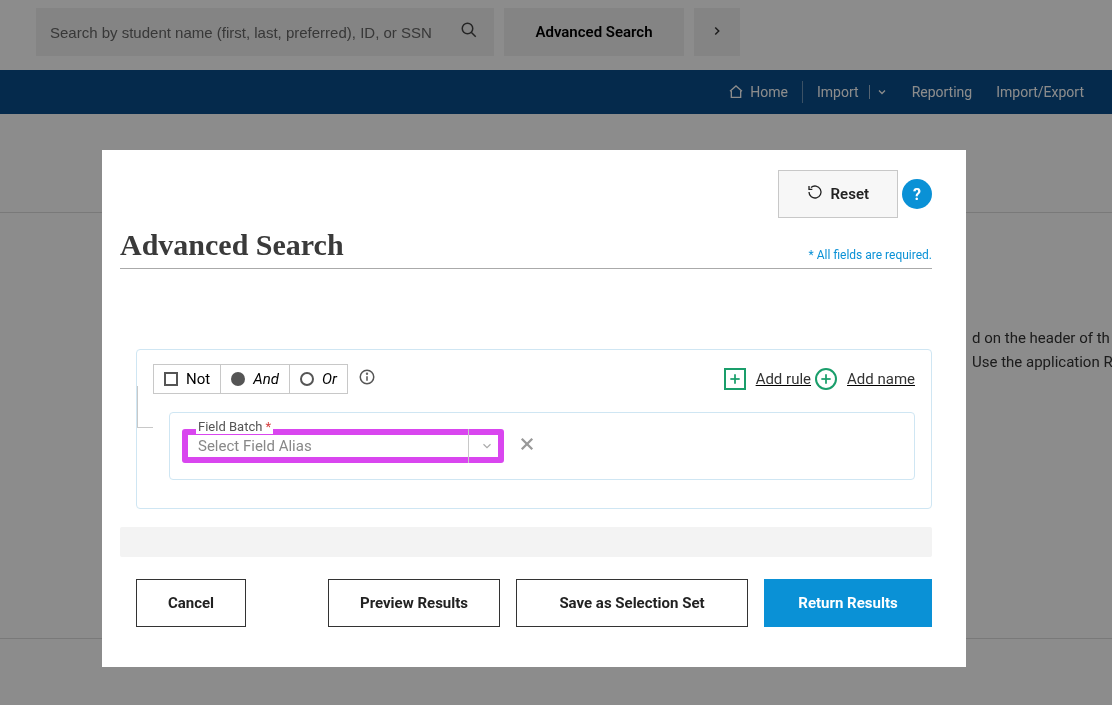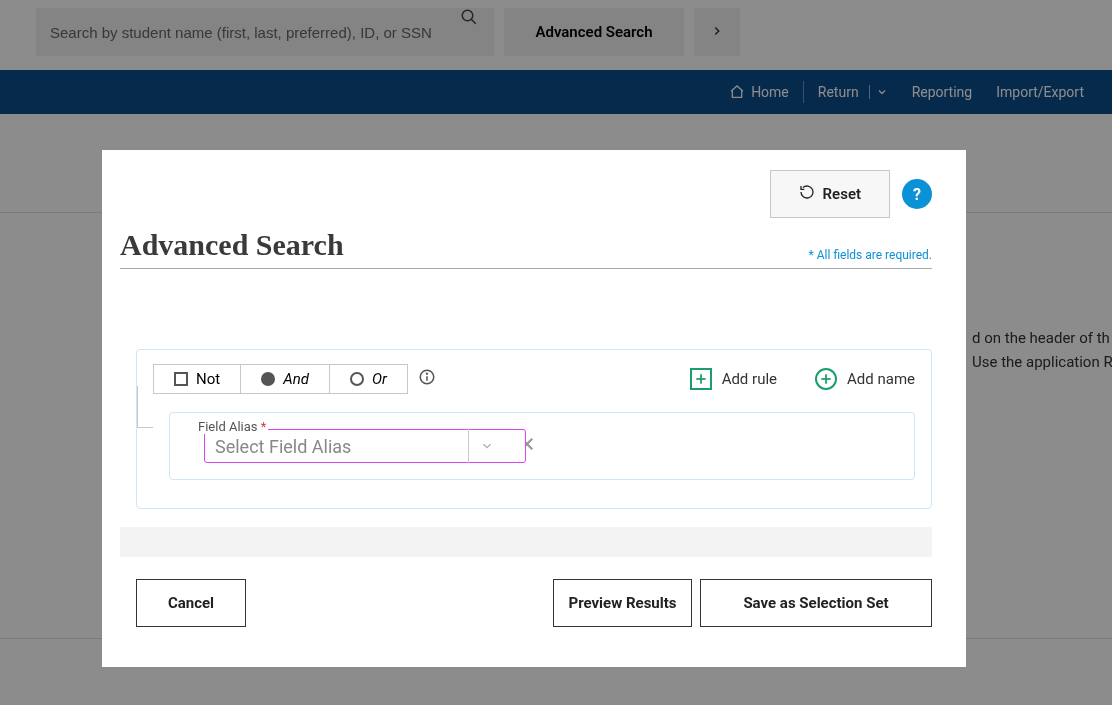--- a/index.html
+++ b/index.html
@@ -1,21 +1,21 @@
 <!DOCTYPE html>
 <html><head>
 <meta charset="utf-8">
 <style>
   * { box-sizing: border-box; margin: 0; padding: 0; }
   html, body { width: 1112px; height: 705px; overflow: hidden; font-family: -apple-system, BlinkMacSystemFont, "Segoe UI", Roboto, Arial, sans-serif; background: #fff; }
   .page { position: relative; width: 1112px; height: 705px; }
 
   
   .searchbar-row { position: absolute; top: 8px; left: 36px; right: 36px; height: 48px; display: flex; gap: 10px; }
-  .search-input-wrap { flex: 0 0 458px; height: 48px; background: #f0f0f0; display: flex; padding: 0 14px; position: relative; }
+  .search-input-wrap { flex: 0 0 458px; height: 48px; background: #f0f0f0; display: flex; align-items: center; padding: 0 14px; position: relative; }
   .search-input { flex: 1; border: none; background: transparent; font-size: 15px; color: #333; outline: none; }
   .search-input::placeholder { color: #666; }
   .search-icon { flex: 0 0 20px; color: #444; }
   .adv-search-btn { flex: 0 0 180px; height: 48px; background: #f0f0f0; display: flex; align-items: center; justify-content: center; font-weight: 600; font-size: 15px; cursor: pointer; }
   .select-sets { flex: 1; height: 48px; background: #f0f0f0; display: flex; align-items: center; padding: 0 18px; color: #666; font-size: 15px; position: relative; cursor: pointer; }
   .select-sets .chev { position: absolute; right: 16px; }
   .next-btn { flex: 0 0 46px; height: 48px; background: #f0f0f0; display: flex; align-items: center; justify-content: center; cursor: pointer; }
 
   
   .navbar { position: absolute; top: 70px; left: 0; right: 0; height: 44px; background: #0a4d8a; color: #fff; display: flex; align-items: center; justify-content: flex-end; padding-right: 16px; font-size: 14px; }
@@ -27,65 +27,65 @@
   .bg-text-left { position: absolute; left: -280px; top: 300px; width: 400px; color: #333; font-size: 15px; line-height: 24px; }
   .bg-text-right { position: absolute; right: -260px; top: 326px; width: 400px; color: #333; font-size: 15px; line-height: 24px; }
   .hr-line { position: absolute; left: 0; right: 0; top: 212px; height: 1px; background: #ddd; }
   .hr-line2 { position: absolute; left: 0; right: 0; top: 638px; height: 1px; background: #ddd; }
 
   
   .overlay { position: absolute; inset: 0; background: rgba(0,0,0,0.45); }
 
   
   .modal { position: absolute; left: 102px; top: 150px; width: 864px; background: #fff; padding: 20px 34px 40px 18px; }
-  .modal-top { display: flex; justify-content: flex-end; align-items: center; gap: 12px; padding-right: 0; }
+  .modal-top { display: flex; justify-content: flex-end; align-items: center; gap: 4px; padding-right: 0; }
   .reset-btn { display: flex; align-items: center; gap: 8px; border: 1px solid #c8c8c8; background: #f7f7f7; padding: 13px 28px; font-size: 15px; font-weight: 600; cursor: pointer; color: #222; }
   .help-btn { width: 30px; height: 30px; border-radius: 50%; background: #0a91d6; color: #fff; display: flex; align-items: center; justify-content: center; font-weight: 700; font-size: 16px; cursor: pointer; }
 
   .modal-title-row { display: flex; align-items: flex-end; justify-content: space-between; margin-top: 10px; border-bottom: 1px solid #aaa; padding-bottom: 6px; margin-right: 0; }
   .modal-title { font-family: "Georgia", "Times New Roman", serif; font-weight: 800; font-size: 30px; color: #3a3a3a; letter-spacing: 0px; }
   .req-note { color: #0a91d6; font-size: 12px; }
 
   
   .builder { margin-top: 80px; border: 1px solid #cfe6f3; border-radius: 4px; padding: 14px 16px 28px 16px; margin-left: 16px; }
   .builder-top { display: flex; align-items: center; justify-content: space-between; }
   .logic-group { display: flex; align-items: center; }
-  .logic-btn { display: flex; align-items: center; gap: 8px; border: 1px solid #c8c8c8; padding: 5px 20px; font-size: 15px; cursor: pointer; background: #fff; }
+  .logic-btn { display: flex; align-items: center; gap: 8px; border: 1px solid #c8c8c8; padding: 5px 10px; font-size: 15px; cursor: pointer; background: #fff; }
   .logic-btn + .logic-btn { border-left: none; font-style: italic; }
   .logic-icon { display: inline-block; }
   .checkbox-empty { width: 14px; height: 14px; border: 2px solid #555; }
   .radio-fill { width: 14px; height: 14px; border-radius: 50%; background: #555; }
   .radio-empty { width: 14px; height: 14px; border-radius: 50%; border: 2px solid #555; }
   .info-icon { margin-left: 10px; color: #555; cursor: pointer; }
 
-  .add-actions { display: flex; align-items: center; gap: 38px; }
+  .add-actions { display: flex; align-items: center; gap: 4px; text-decoration: underline; }
   .add-link { display: flex; align-items: center; gap: 10px; color: #333; font-size: 15px; cursor: pointer; }
   .add-icon { width: 22px; height: 22px; border: 2px solid #1a9e6b; color: #1a9e6b; display: flex; align-items: center; justify-content: center; }
   .add-icon.round { border-radius: 50%; }
   .add-icon svg { display: block; }
 
   .field-row { display: flex; align-items: center; gap: 14px; margin-top: 18px; border: 1px solid #cfe6f3; border-radius: 4px; padding: 16px 12px 16px 12px; position: relative; margin-left: 16px; }
   .builder { position: relative; }
   .connector { position: absolute; left: 0px; top: 36px; width: 16px; height: 42px; border-left: 1px solid #c8c8c8; border-bottom: 1px solid #c8c8c8; }
   .field-label { position: absolute; top: -10px; left: 14px; background: #fff; padding: 0 2px; font-size: 13px; color: #555; }
   .field-label .ast { color: #d43c3c; }
   .field-select-wrap { position: relative; width: 322px; }
-  .field-select { width: 100%; height: 34px; border: 1px solid #d946ef; border-radius: 3px; padding: 0 10px; color: #888; font-size: 18px; display: flex; align-items: center; background: #fff; cursor: pointer; margin-left: 22px; }
+  .field-select { width: 100%; height: 34px; border: 6px solid #d946ef; border-radius: 3px; padding: 0 10px; color: #888; font-size: 15px; display: flex; align-items: center; background: #fff; cursor: pointer; }
   .field-chev { position: absolute; right: 0; top: 0; width: 36px; height: 34px; border-left: 1px solid #c8c8c8; display: flex; align-items: center; justify-content: center; color: #aaa; }
   .remove-x { color: #999; cursor: pointer; }
 
   .grey-bar { margin-top: 18px; height: 30px; background: #f3f3f3; border-radius: 2px; margin-left: 0; }
 
   
-  .modal-footer { display: flex; gap: 8px; margin-top: 22px; margin-left: 16px; }
+  .modal-footer { display: flex; gap: 16px; margin-top: 22px; margin-left: 16px; }
   .btn { height: 48px; display: flex; align-items: center; justify-content: center; font-weight: 700; font-size: 15px; cursor: pointer; }
   .btn-outline { border: 1px solid #333; background: #fff; color: #222; }
   .btn-primary { border: none; background: #0a91d6; color: #fff; }
   .btn-cancel { width: 110px; }
-  .btn-preview { width: 139px; }
+  .btn-preview { width: 172px; }
   .btn-save { width: 232px; }
   .btn-return { width: 168px; }
 
 </style>
 </head>
 <body>
 
 <div class="page">
 
   <div class="searchbar-row">
@@ -113,21 +113,21 @@
       <span>
         <svg width="16" height="16" viewBox="0 0 24 24" fill="none" stroke="#fff" stroke-width="2">
             <path d="M3 11l9-8 9 8"></path>
             <path d="M5 10v10h14V10"></path>
           </svg>
       </span>
       <span>Home</span>
     </div>
     <div class="divider"></div>
     <div class="nav-item">
-      <span>Return</span>
+      <span>Import</span>
       <span style="width:1px;height:14px;background:rgba(255,255,255,0.6);margin-left:4px;"></span>
       <span>
         <svg width="12" height="12" viewBox="0 0 24 24" fill="none" stroke="#fff" stroke-width="2.5">
             <polyline points="6 9 12 15 18 9"></polyline>
           </svg>
       </span>
     </div>
     <div class="nav-item">Reporting</div>
     <div class="nav-item">Import/Export</div>
   </div>
@@ -211,21 +211,21 @@
                 </svg>
             </span>
             <span>Add name</span>
           </div>
         </div>
       </div>
 
       <div class="field-row">
         <div class="field-select-wrap">
           <div class="field-label">
-            <span>Field Alias</span>
+            <span>Field Batch</span>
             <span class="ast">*</span>
           </div>
           <div class="field-select">Select Field Alias</div>
           <div class="field-chev">
             <svg width="14" height="14" viewBox="0 0 24 24" fill="none" stroke="#aaa" stroke-width="2">
                 <polyline points="6 9 12 15 18 9"></polyline>
               </svg>
           </div>
         </div>
         <span class="remove-x">
@@ -237,16 +237,17 @@
       </div>
     </div>
 
     <div class="grey-bar"></div>
 
     <div class="modal-footer">
       <div class="btn btn-outline btn-cancel">Cancel</div>
       <div style="flex:1"></div>
       <div class="btn btn-outline btn-preview">Preview Results</div>
       <div class="btn btn-outline btn-save">Save as Selection Set</div>
+      <div class="btn btn-primary btn-return">Return Results</div>
     </div>
   </div>
 
 </div>
 
 </body></html>

